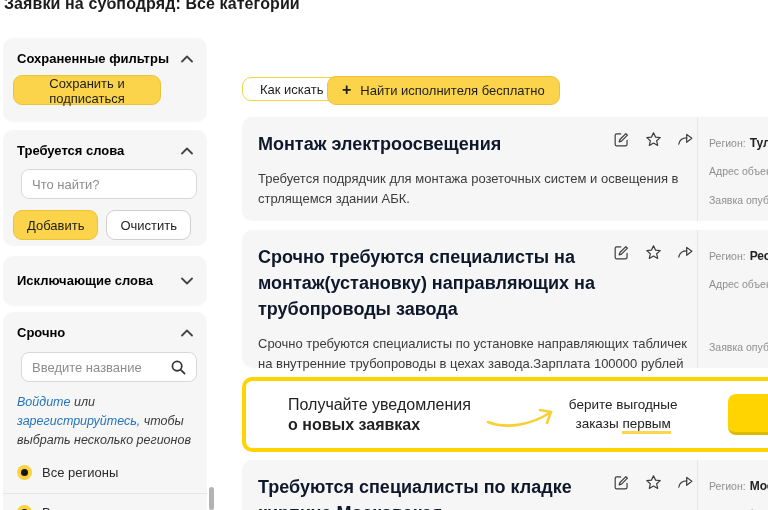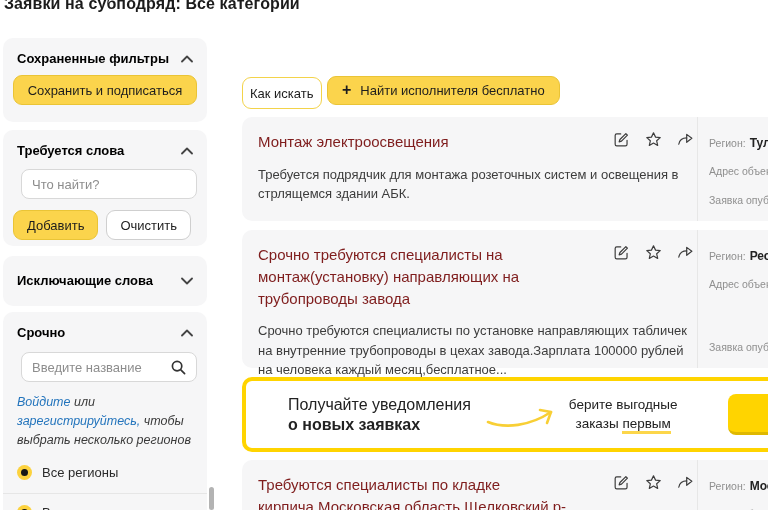--- a/index.html
+++ b/index.html
@@ -18,21 +18,21 @@
   .chev { width:12px; height:8px; stroke:#444; stroke-width:1.8; fill:none;
     stroke-linecap:round; stroke-linejoin:round; }
 
   .btn { display:inline-flex; align-items:center; justify-content:center;
     font-size:13px; color:#1d1d1d; border-radius:9px; cursor:pointer;
     font-family:"Liberation Sans", sans-serif; }
   .btn-yellow { background:#fbd44c; border:1px solid #eac436; }
   .btn-white  { background:#fff; border:1px solid #cfcfcf; }
   .btn-outline-yellow { background:#fff; border:1.5px solid #f3d34a; }
 
-  .save-btn { display:block; margin:9px 10px 0 10px; height:30px; width:184px; }
+  .save-btn { display:block; margin:9px 10px 0 10px; height:30px; width:148px; }
 
   .side-input { display:flex; align-items:center; margin:11px 10px 0 18px; height:30px;
     background:#fff; border:1px solid #d8d8d8; border-radius:8px; padding:0 10px; }
   .side-input input { border:0; outline:none; flex:1; font-size:13px; color:#333;
     background:transparent; font-family:"Liberation Sans", sans-serif; min-width:0; }
   .side-input input::placeholder { color:#8d8d8d; }
   .search-svg { width:15px; height:15px; stroke:#333; stroke-width:1.8; fill:none;
     stroke-linecap:round; }
 
   .kw-btns { display:flex; gap:8px; margin:11px 10px 0 10px; }
@@ -48,28 +48,28 @@
     position:relative; flex:0 0 15px; }
   .radio-dot::after { content:""; position:absolute; left:4px; top:4px; width:7px;
     height:7px; border-radius:50%; background:#161616; }
   .radio-label { font-size:13px; color:#2b2b2b; }
   .radio-div { height:1px; background:#e6e6e6; margin:13px 0 0 0; }
 
   .scroll-thumb { position:absolute; left:209px; top:487px; width:5px; height:23px;
     background:#b3b3b3; border-radius:3px; }
 
   
-  .how-btn  { position:absolute; left:242px; top:77px; height:32px; padding:0 7px; }
+  .how-btn  { position:absolute; left:242px; top:77px; height:24px; padding:0 17px; }
   .find-btn { position:absolute; left:327px; top:76px; height:29px; padding:0 14px; }
   .find-btn .plus { font-size:16px; font-weight:bold; margin-right:9px; position:relative; top:-1px; }
 
   .listing { position:absolute; left:242px; width:620px; background:#f6f6f7;
     border-radius:10px; display:flex; }
   .l-content { width:455px; flex:0 0 455px; padding:14px 0 0 16px; position:relative; }
-  .l-title { max-width:345px; font-size:15px; font-weight:normal; color:#7f1d1d;
+  .l-title { max-width:345px; font-size:18px; font-weight:bold; color:#0f172a;
     line-height:1.45; cursor:pointer; }
   .l-desc { max-width:436px; font-size:13px; color:#3c3c3c; line-height:1.5; margin-top:12px; }
   .l-icons { position:absolute; left:370px; top:13px; display:flex; gap:13px; }
   .l-icons svg { width:19px; height:19px; stroke:#3c3c3c; stroke-width:1.5; fill:none;
     stroke-linecap:round; stroke-linejoin:round; cursor:pointer; }
 
   .l-meta { flex:1; border-left:1px solid #e7e7e7; padding:16px 0 13px 11px;
     display:flex; flex-direction:column; overflow:hidden; }
   .m-row { white-space:nowrap; margin-bottom:10px; }
   .m-label { font-size:10.5px; color:#8f8f8f; margin-right:4px; }

